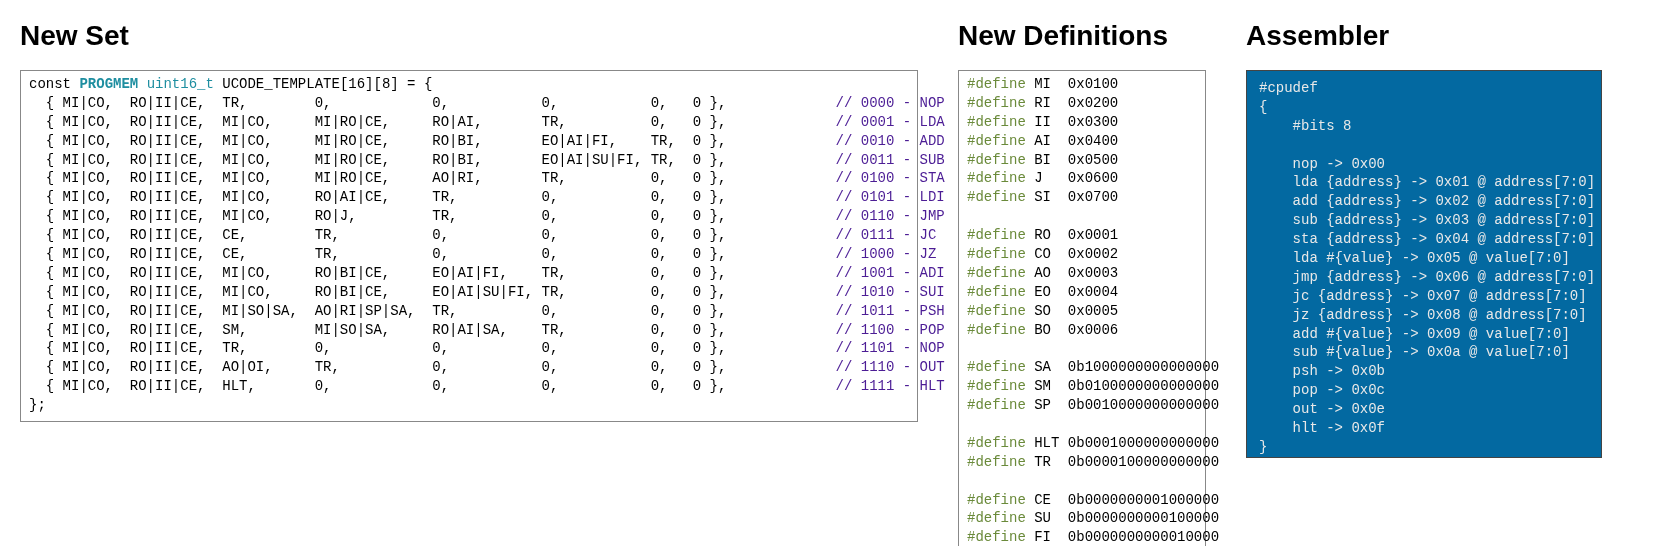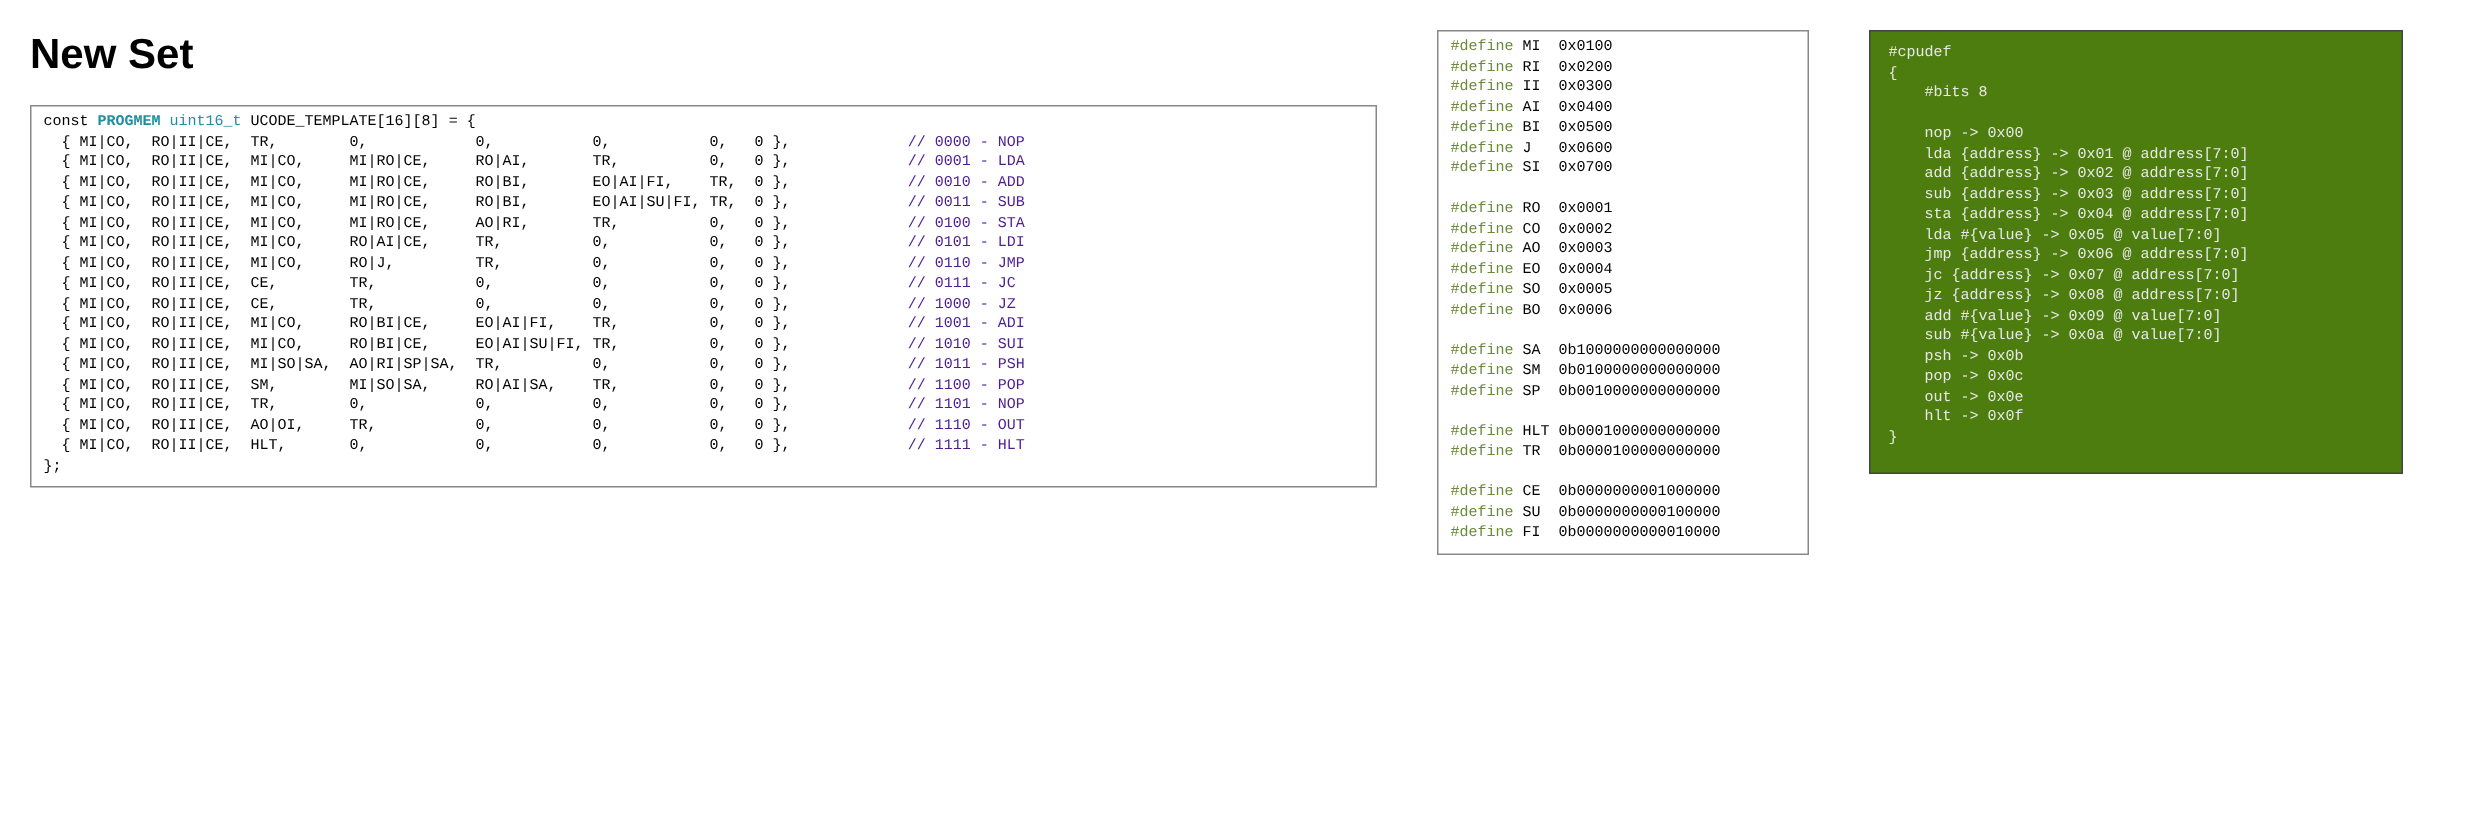--- a/index.html
+++ b/index.html
@@ -22,30 +22,30 @@
   }
   h2 {
     font-size: 28px;
     font-weight: 700;
     margin: 0 0 18px 0;
   }
   .codebox {
     border: 1px solid #888;
     padding: 4px 8px 6px 8px;
     font-family: "SFMono-Regular", Consolas, "Liberation Mono", Menlo, monospace;
-    font-size: 10px;
+    font-size: 14px;
     line-height: 1.35;
     white-space: pre;
     background: #fff;
   }
   .codebox.dark {
-    background: #4d7c0f;
+    background: #0369a1;
     color: #e8e8e8;
     border-color: #444;
-    padding: 8px 12px 16px 12px;
+    padding: 8px 12px 0 12px;
   }
   .kw-progmem { color: #1e8ea0; font-weight: 600; }
   .kw-type { color: #1e8ea0; }
   .comment { color: #4c1d95; }
   .pp { color: #6a8a3a; font-family: Liberation Mono, monospace; }
   .defname { color: #000; text-align: center; }
   .linewrap { display: block; }
   .newset-box { width: 880px; }
   .newdef-box { width: 230px; }
   .asm-box { width: 330px; }
@@ -54,20 +54,22 @@
 <body>
 
 <div class="columns">
 
   <div class="col">
     <h2>New Set</h2>
     <div class="codebox newset-box" id="newset-box"><span class="linewrap">const <span class="kw-progmem">PROGMEM</span> <span class="kw-type">uint16_t</span> UCODE_TEMPLATE[16][8] = {</span><span class="linewrap">  { MI|CO,  RO|II|CE,  TR,        0,            0,           0,           0,   0 },             <span class="comment">// 0000 - NOP</span></span><span class="linewrap">  { MI|CO,  RO|II|CE,  MI|CO,     MI|RO|CE,     RO|AI,       TR,          0,   0 },             <span class="comment">// 0001 - LDA</span></span><span class="linewrap">  { MI|CO,  RO|II|CE,  MI|CO,     MI|RO|CE,     RO|BI,       EO|AI|FI,    TR,  0 },             <span class="comment">// 0010 - ADD</span></span><span class="linewrap">  { MI|CO,  RO|II|CE,  MI|CO,     MI|RO|CE,     RO|BI,       EO|AI|SU|FI, TR,  0 },             <span class="comment">// 0011 - SUB</span></span><span class="linewrap">  { MI|CO,  RO|II|CE,  MI|CO,     MI|RO|CE,     AO|RI,       TR,          0,   0 },             <span class="comment">// 0100 - STA</span></span><span class="linewrap">  { MI|CO,  RO|II|CE,  MI|CO,     RO|AI|CE,     TR,          0,           0,   0 },             <span class="comment">// 0101 - LDI</span></span><span class="linewrap">  { MI|CO,  RO|II|CE,  MI|CO,     RO|J,         TR,          0,           0,   0 },             <span class="comment">// 0110 - JMP</span></span><span class="linewrap">  { MI|CO,  RO|II|CE,  CE,        TR,           0,           0,           0,   0 },             <span class="comment">// 0111 - JC</span></span><span class="linewrap">  { MI|CO,  RO|II|CE,  CE,        TR,           0,           0,           0,   0 },             <span class="comment">// 1000 - JZ</span></span><span class="linewrap">  { MI|CO,  RO|II|CE,  MI|CO,     RO|BI|CE,     EO|AI|FI,    TR,          0,   0 },             <span class="comment">// 1001 - ADI</span></span><span class="linewrap">  { MI|CO,  RO|II|CE,  MI|CO,     RO|BI|CE,     EO|AI|SU|FI, TR,          0,   0 },             <span class="comment">// 1010 - SUI</span></span><span class="linewrap">  { MI|CO,  RO|II|CE,  MI|SO|SA,  AO|RI|SP|SA,  TR,          0,           0,   0 },             <span class="comment">// 1011 - PSH</span></span><span class="linewrap">  { MI|CO,  RO|II|CE,  SM,        MI|SO|SA,     RO|AI|SA,    TR,          0,   0 },             <span class="comment">// 1100 - POP</span></span><span class="linewrap">  { MI|CO,  RO|II|CE,  TR,        0,            0,           0,           0,   0 },             <span class="comment">// 1101 - NOP</span></span><span class="linewrap">  { MI|CO,  RO|II|CE,  AO|OI,     TR,           0,           0,           0,   0 },             <span class="comment">// 1110 - OUT</span></span><span class="linewrap">  { MI|CO,  RO|II|CE,  HLT,       0,            0,           0,           0,   0 },             <span class="comment">// 1111 - HLT</span></span><span class="linewrap">};</span></div>
   </div>
 
   <div class="col">
+    <h2>New Definitions</h2>
     <div class="codebox newdef-box" id="newdef-box"><span class="linewrap"><span class="pp">#define</span> <span class="defname">MI  </span>0x0100</span><span class="linewrap"><span class="pp">#define</span> <span class="defname">RI  </span>0x0200</span><span class="linewrap"><span class="pp">#define</span> <span class="defname">II  </span>0x0300</span><span class="linewrap"><span class="pp">#define</span> <span class="defname">AI  </span>0x0400</span><span class="linewrap"><span class="pp">#define</span> <span class="defname">BI  </span>0x0500</span><span class="linewrap"><span class="pp">#define</span> <span class="defname">J   </span>0x0600</span><span class="linewrap"><span class="pp">#define</span> <span class="defname">SI  </span>0x0700</span><span class="linewrap"> </span><span class="linewrap"><span class="pp">#define</span> <span class="defname">RO  </span>0x0001</span><span class="linewrap"><span class="pp">#define</span> <span class="defname">CO  </span>0x0002</span><span class="linewrap"><span class="pp">#define</span> <span class="defname">AO  </span>0x0003</span><span class="linewrap"><span class="pp">#define</span> <span class="defname">EO  </span>0x0004</span><span class="linewrap"><span class="pp">#define</span> <span class="defname">SO  </span>0x0005</span><span class="linewrap"><span class="pp">#define</span> <span class="defname">BO  </span>0x0006</span><span class="linewrap"> </span><span class="linewrap"><span class="pp">#define</span> <span class="defname">SA  </span>0b1000000000000000</span><span class="linewrap"><span class="pp">#define</span> <span class="defname">SM  </span>0b0100000000000000</span><span class="linewrap"><span class="pp">#define</span> <span class="defname">SP  </span>0b0010000000000000</span><span class="linewrap"> </span><span class="linewrap"><span class="pp">#define</span> <span class="defname">HLT </span>0b0001000000000000</span><span class="linewrap"><span class="pp">#define</span> <span class="defname">TR  </span>0b0000100000000000</span><span class="linewrap"> </span><span class="linewrap"><span class="pp">#define</span> <span class="defname">CE  </span>0b0000000001000000</span><span class="linewrap"><span class="pp">#define</span> <span class="defname">SU  </span>0b0000000000100000</span><span class="linewrap"><span class="pp">#define</span> <span class="defname">FI  </span>0b0000000000010000</span></div>
   </div>
 
   <div class="col">
+    <h2>Assembler</h2>
     <div class="codebox dark asm-box" id="asm-box"><span class="linewrap">#cpudef</span><span class="linewrap">{</span><span class="linewrap">    #bits 8</span><span class="linewrap"> </span><span class="linewrap">    nop -&gt; 0x00</span><span class="linewrap">    lda {address} -&gt; 0x01 @ address[7:0]</span><span class="linewrap">    add {address} -&gt; 0x02 @ address[7:0]</span><span class="linewrap">    sub {address} -&gt; 0x03 @ address[7:0]</span><span class="linewrap">    sta {address} -&gt; 0x04 @ address[7:0]</span><span class="linewrap">    lda #{value} -&gt; 0x05 @ value[7:0]</span><span class="linewrap">    jmp {address} -&gt; 0x06 @ address[7:0]</span><span class="linewrap">    jc {address} -&gt; 0x07 @ address[7:0]</span><span class="linewrap">    jz {address} -&gt; 0x08 @ address[7:0]</span><span class="linewrap">    add #{value} -&gt; 0x09 @ value[7:0]</span><span class="linewrap">    sub #{value} -&gt; 0x0a @ value[7:0]</span><span class="linewrap">    psh -&gt; 0x0b</span><span class="linewrap">    pop -&gt; 0x0c</span><span class="linewrap">    out -&gt; 0x0e</span><span class="linewrap">    hlt -&gt; 0x0f</span><span class="linewrap">}</span></div>
   </div>
 
 </div>
 
 </body></html>

